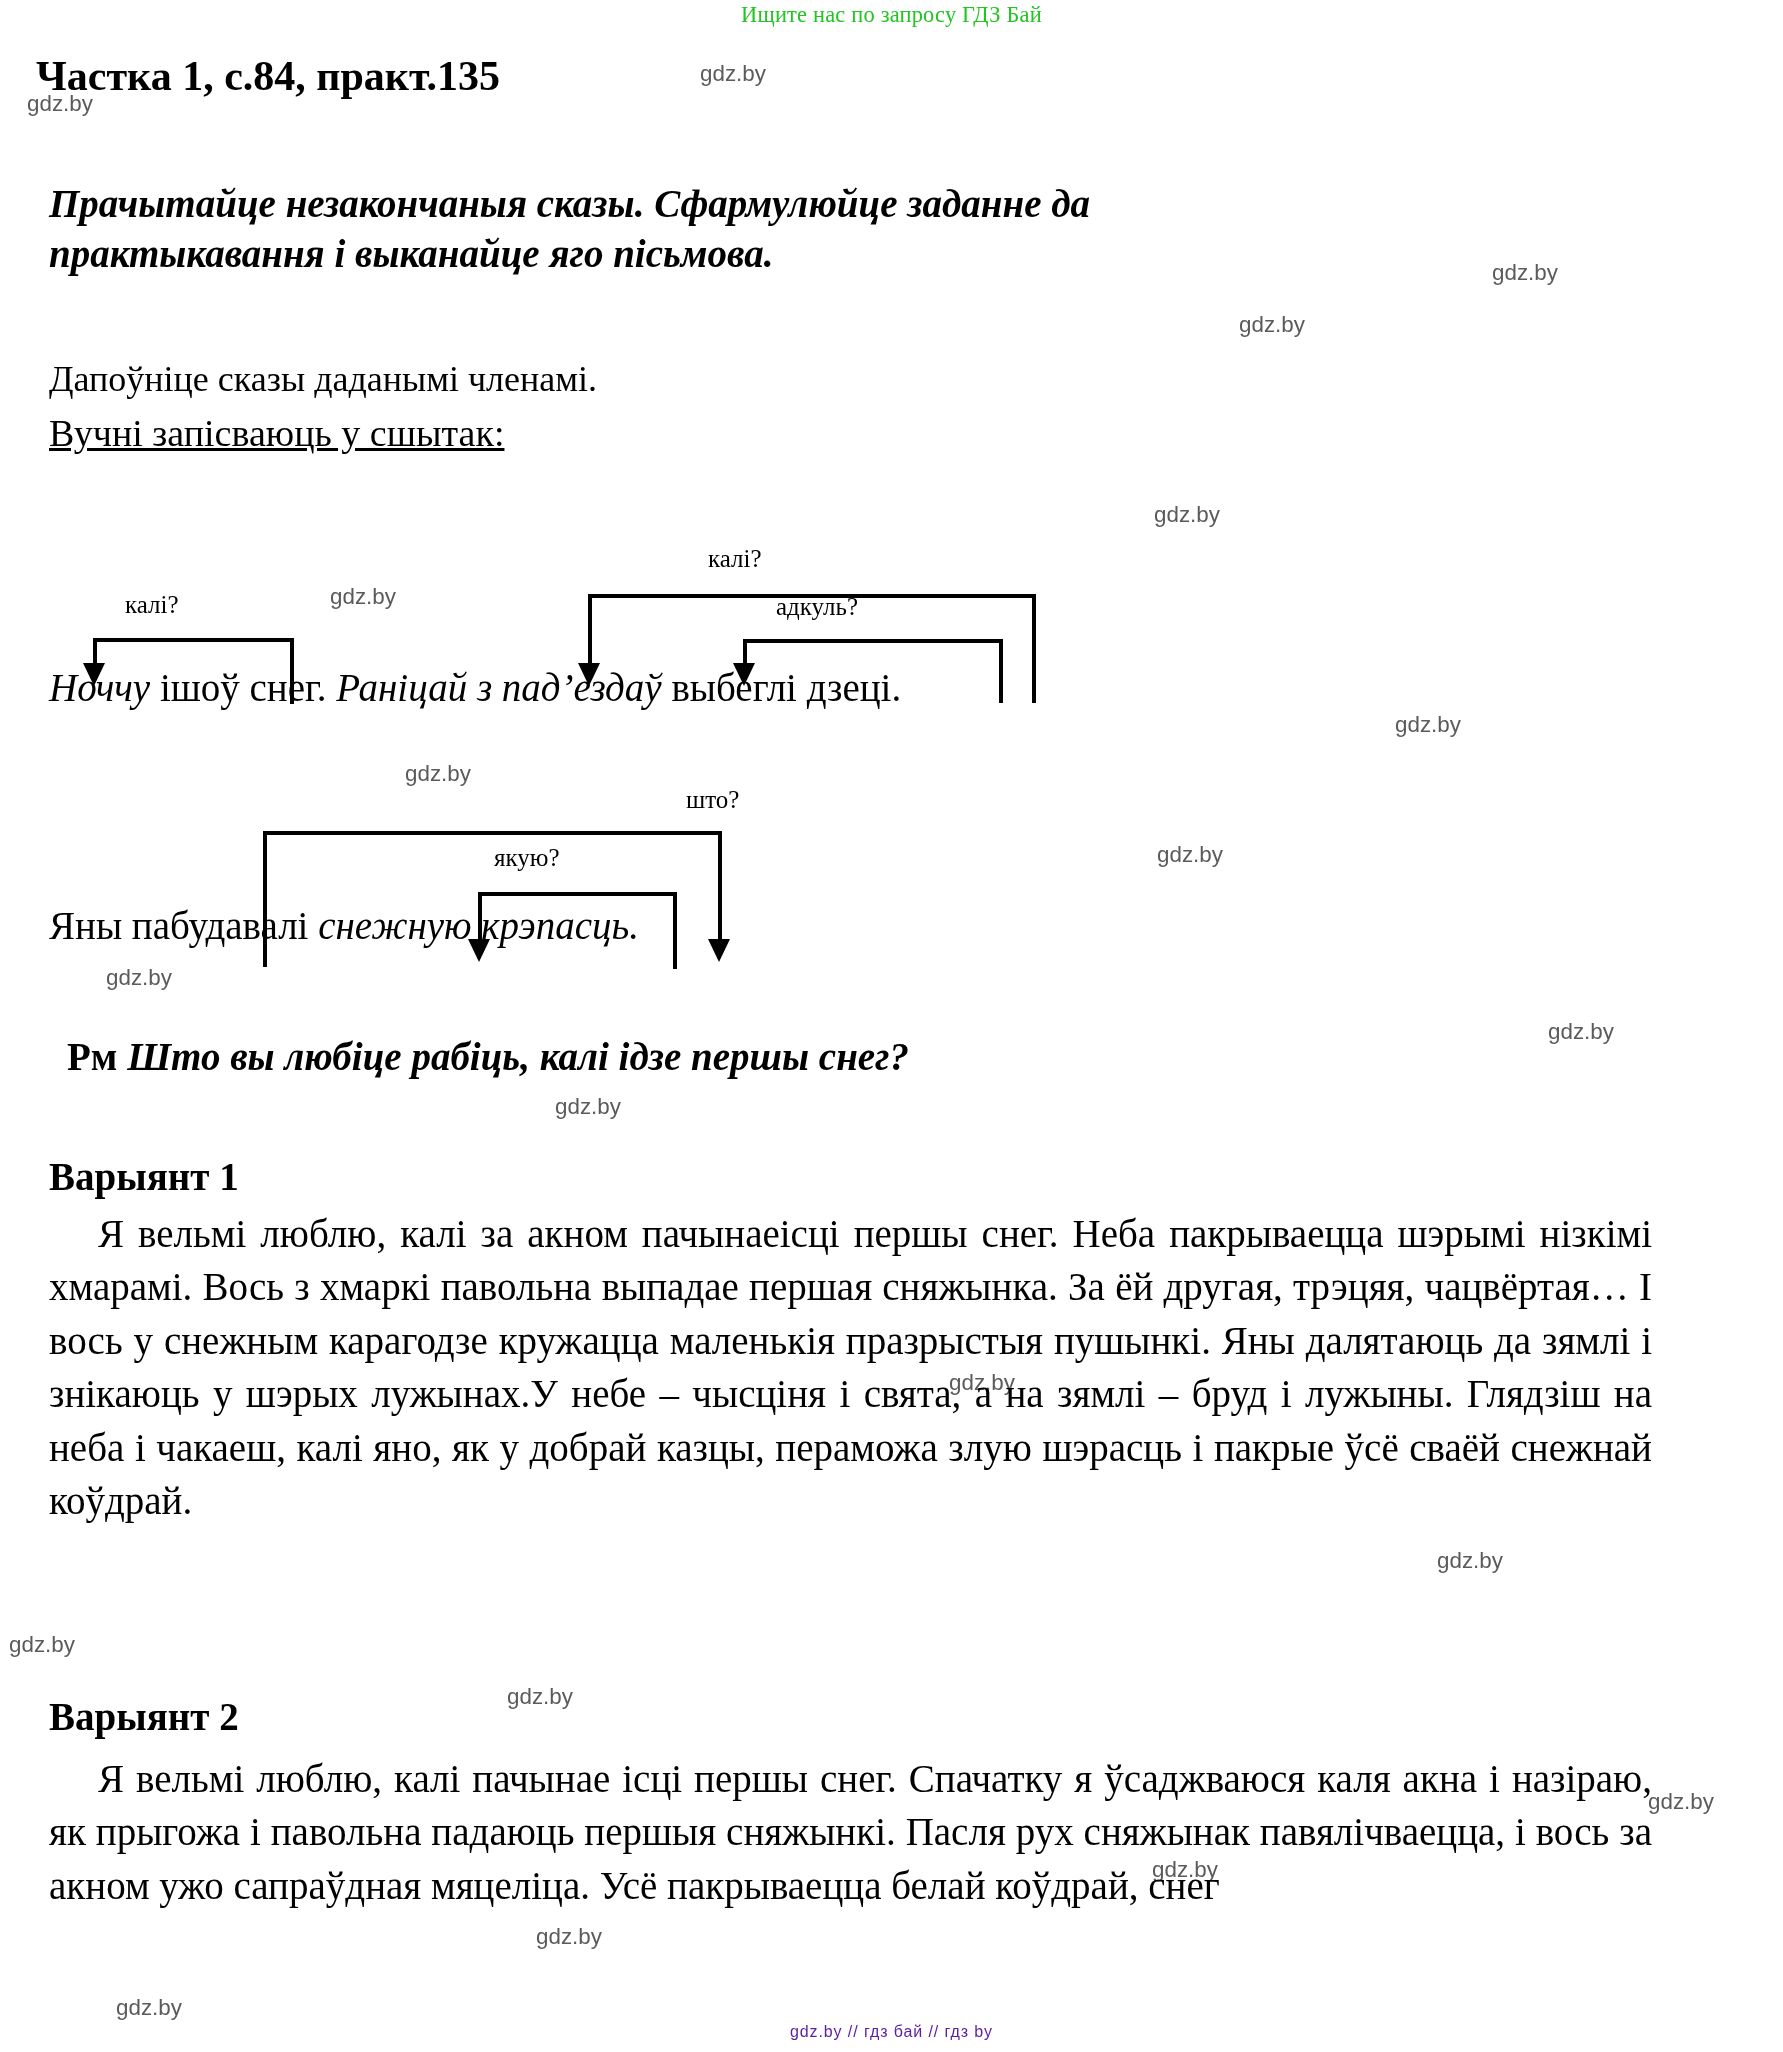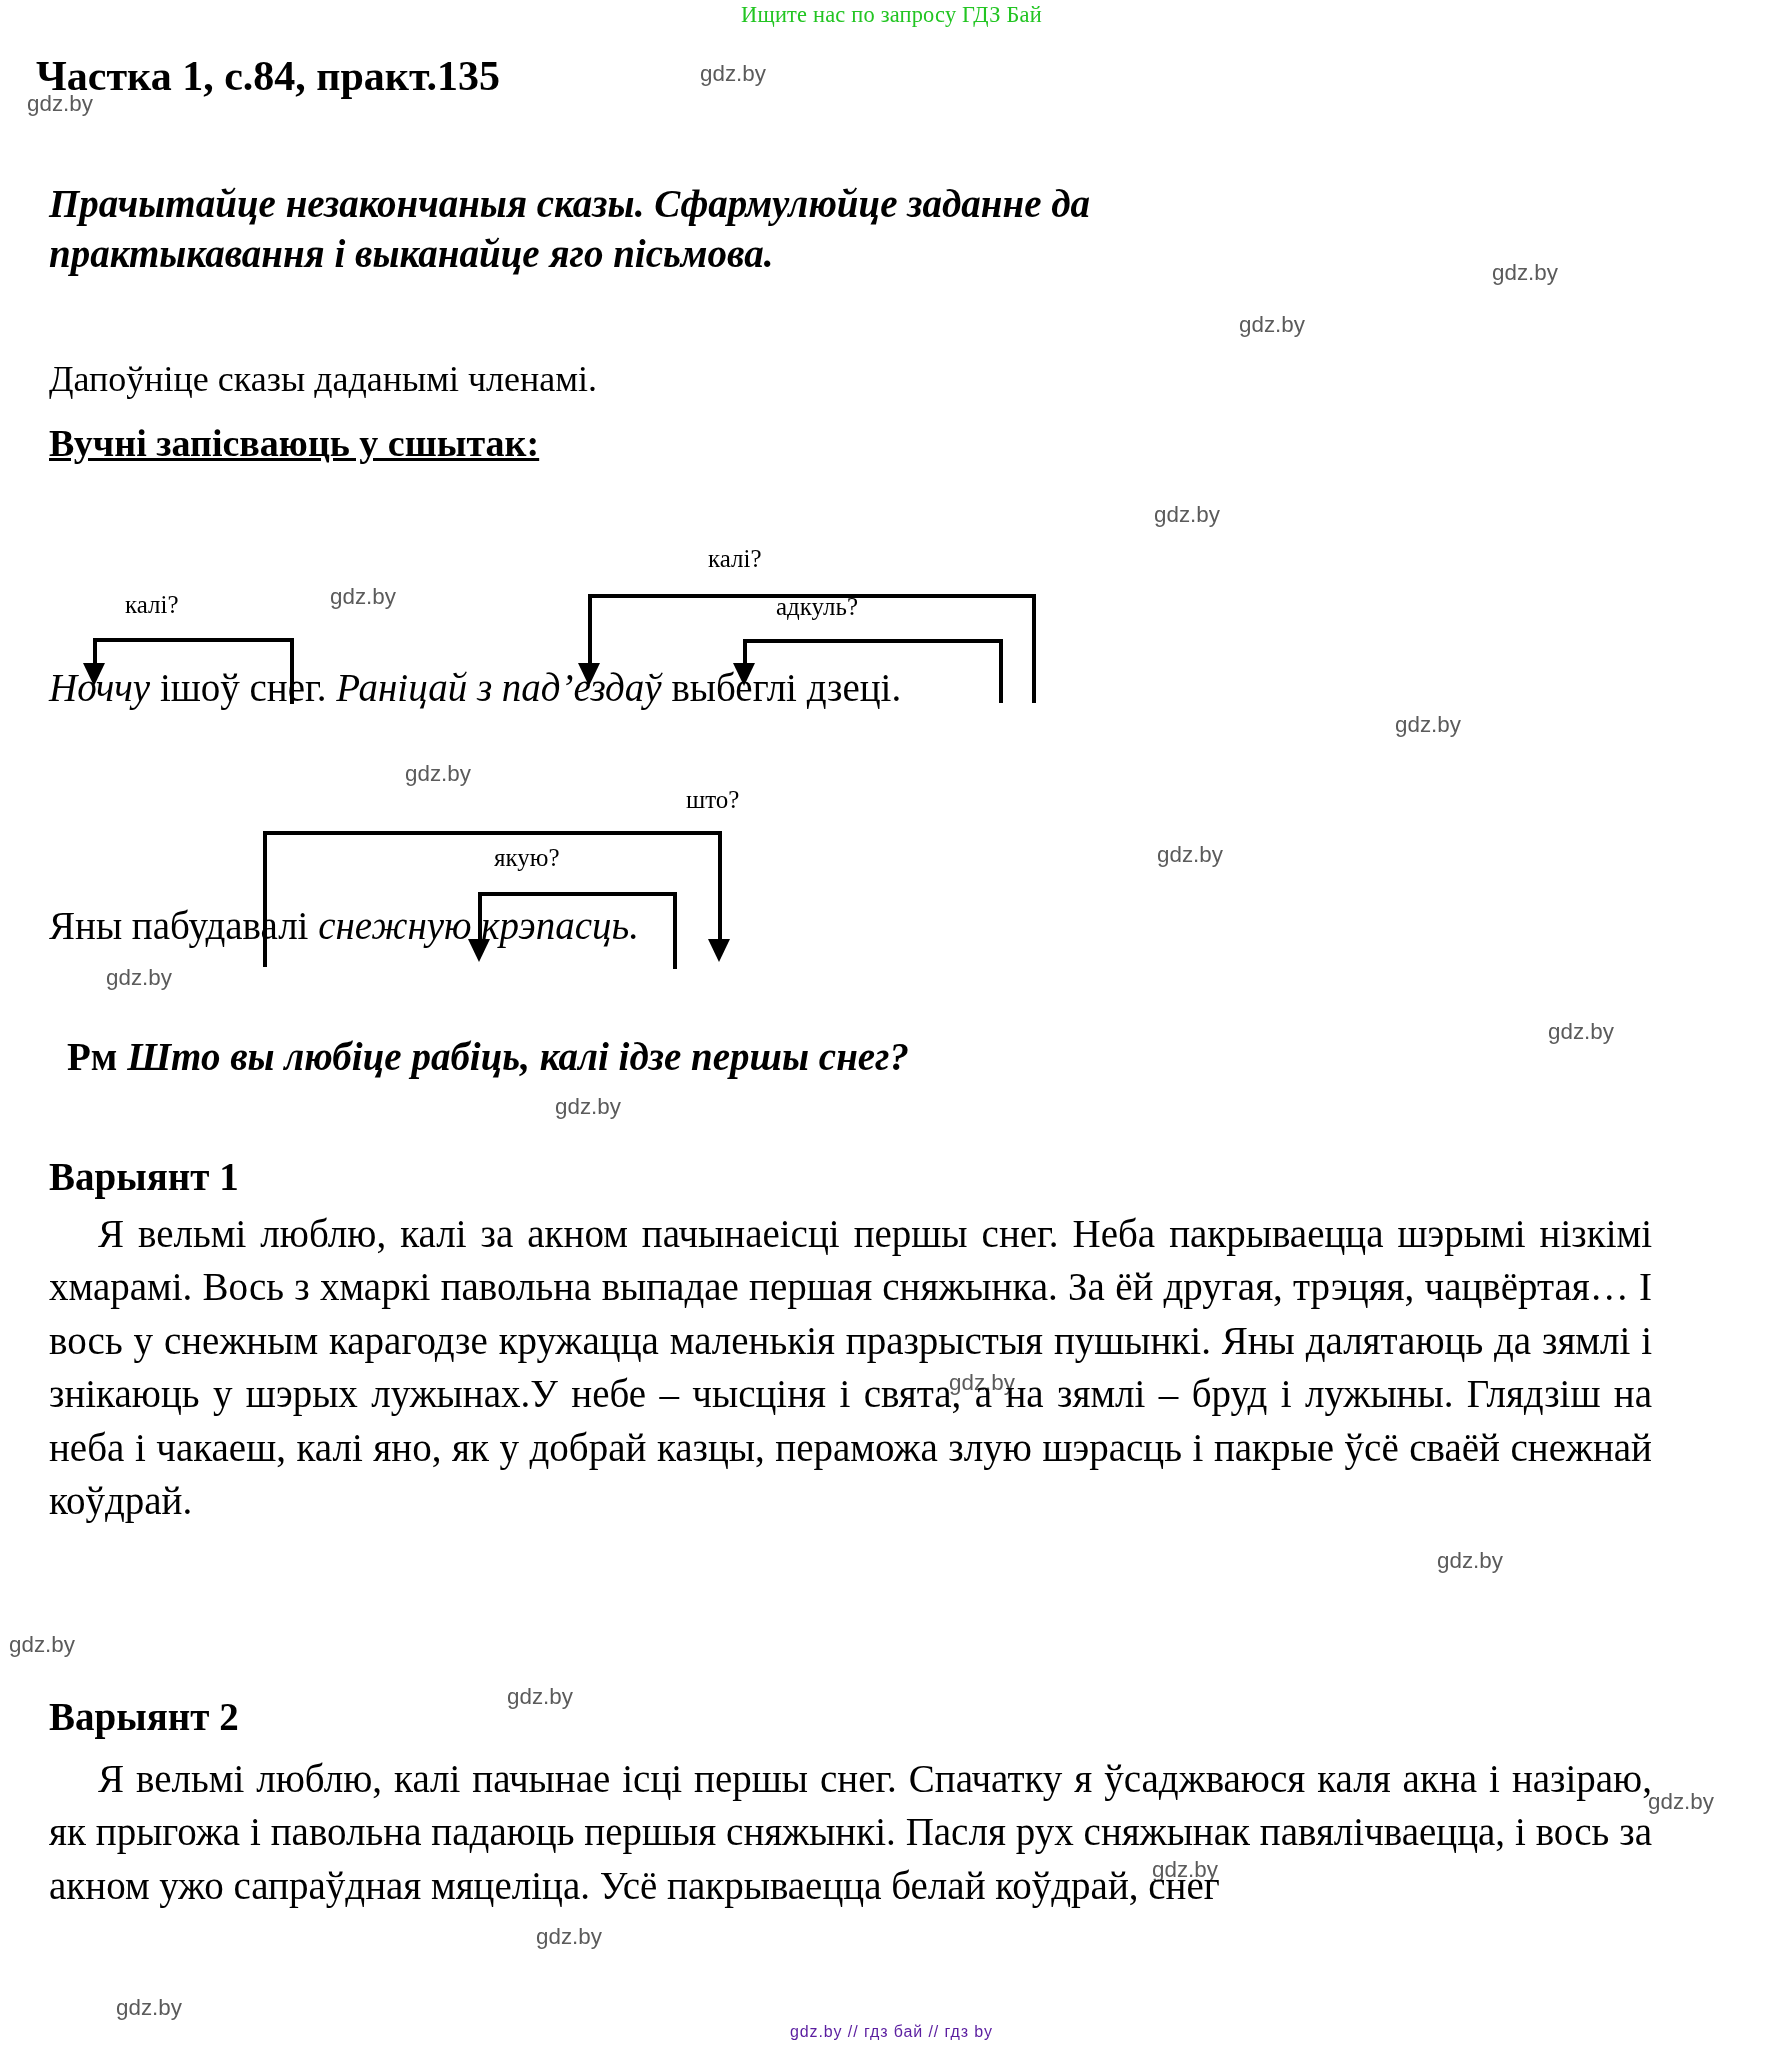--- a/index.html
+++ b/index.html
@@ -69,23 +69,23 @@
   .task .l2{text-align:left;}
 
   .subtask{
     position:absolute;
     left:49px; top:358px;
     font-size:36px;
     white-space:nowrap;
   }
   .pupils{
     position:absolute;
-    left:49px; top:421px;
+    left:49px; top:411px;
     font-size:38px;
-    font-weight:bold;
+    font-weight:normal;
     text-decoration:underline;
     white-space:nowrap;
     text-align:right;
   }
 
   
   .sent{
     position:absolute;
     font-size:39px;
     white-space:nowrap;

